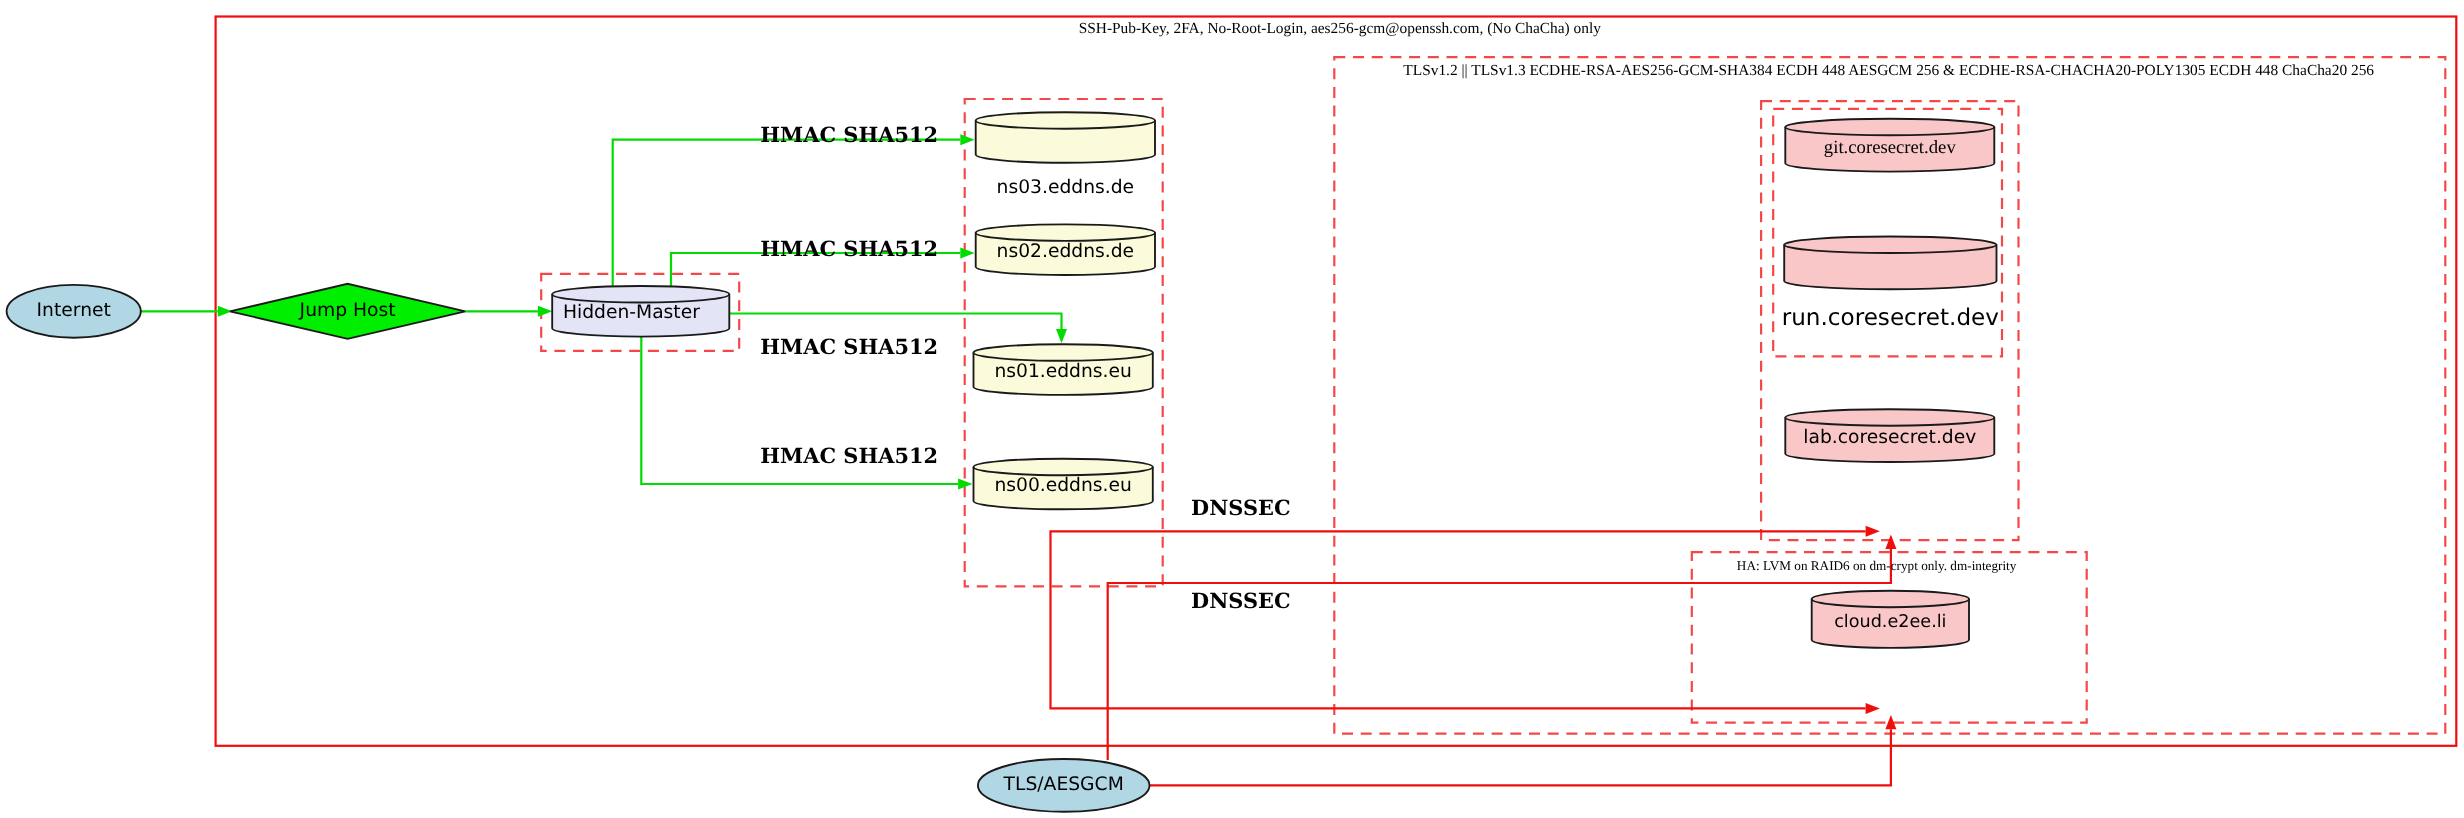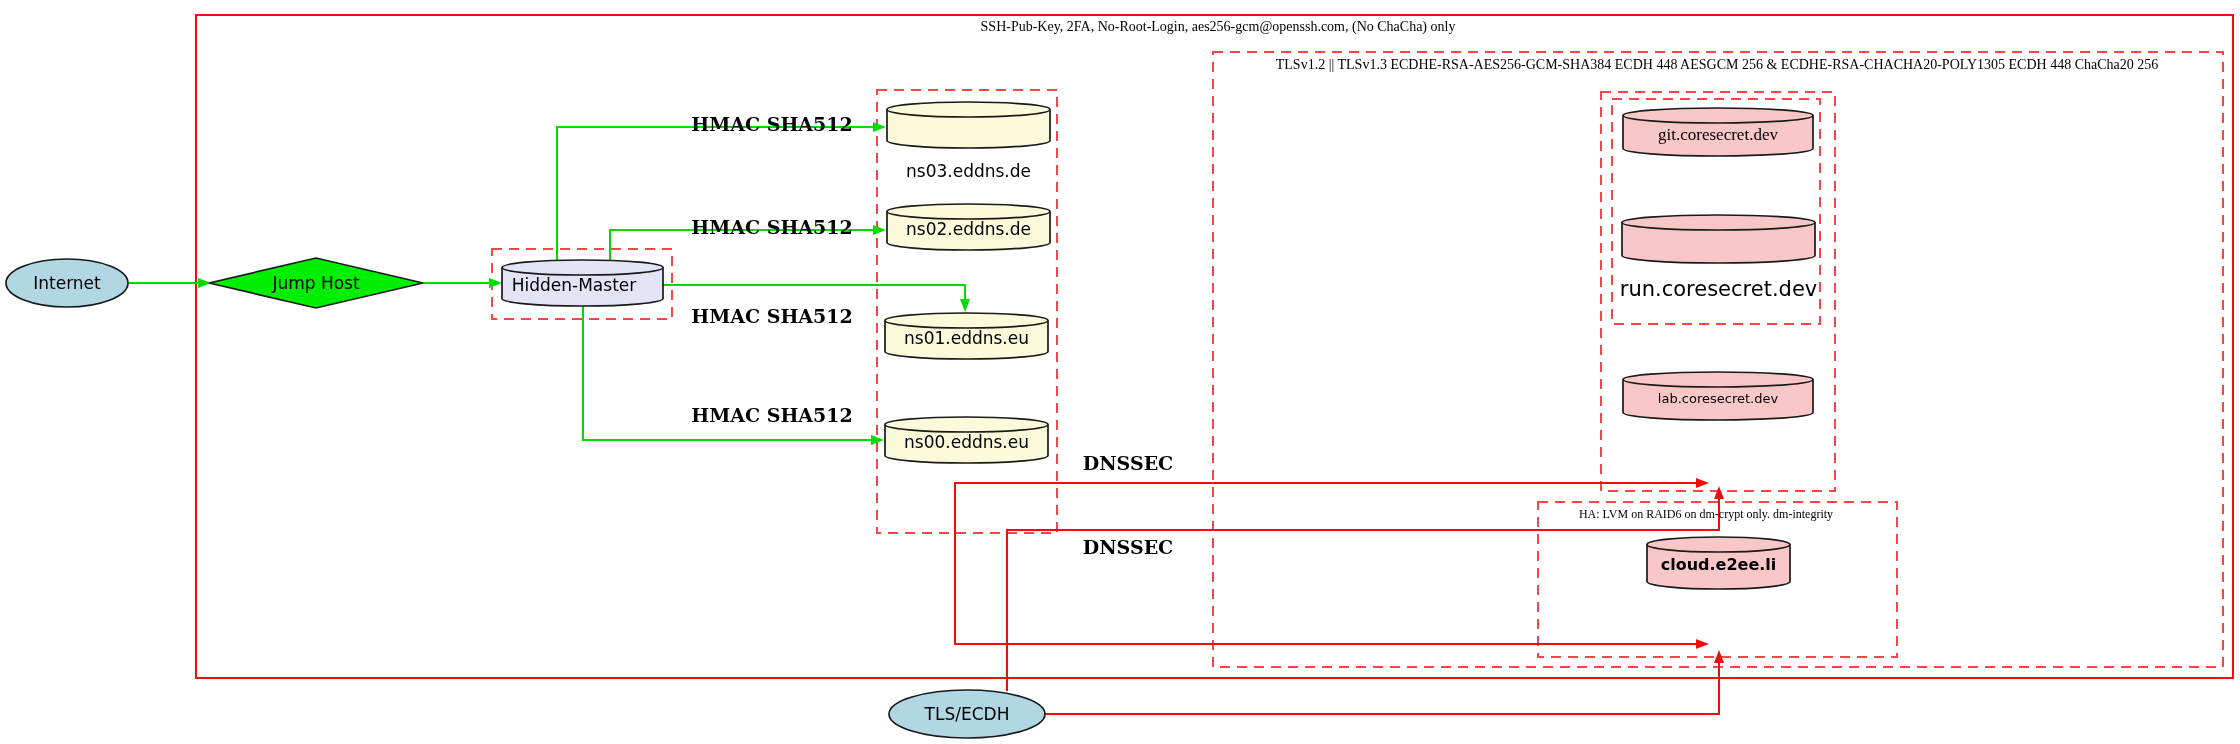--- a/index.html
+++ b/index.html
@@ -71,31 +71,31 @@
       <path d="M 1623 115.5 A 95 7.5 0 0 0 1813 115.5" fill="none" stroke="#1a1a1a" stroke-width="1.7"></path>
       <path d="M 1622 222.5 A 96.5 7.5 0 0 1 1815 222.5 L 1815 255.5 A 96.5 7.5 0 0 1 1622 255.5 Z" fill="#f9c7c7" stroke="#1a1a1a" stroke-width="1.7"></path>
       <path d="M 1622 222.5 A 96.5 7.5 0 0 0 1815 222.5" fill="none" stroke="#1a1a1a" stroke-width="1.7"></path>
       <path d="M 1623 379.5 A 95 7.5 0 0 1 1813 379.5 L 1813 412.5 A 95 7.5 0 0 1 1623 412.5 Z" fill="#f9c7c7" stroke="#1a1a1a" stroke-width="1.7"></path>
       <path d="M 1623 379.5 A 95 7.5 0 0 0 1813 379.5" fill="none" stroke="#1a1a1a" stroke-width="1.7"></path>
       <path d="M 1647 544.5 A 71.5 7.5 0 0 1 1790 544.5 L 1790 581.5 A 71.5 7.5 0 0 1 1647 581.5 Z" fill="#f9c7c7" stroke="#1a1a1a" stroke-width="1.7"></path>
       <path d="M 1647 544.5 A 71.5 7.5 0 0 0 1790 544.5" fill="none" stroke="#1a1a1a" stroke-width="1.7"></path>
     </svg>
   <div id="labels">
       <div class="lbl sans" style="left: 67px; top: 283px; font-size: 17px;">Internet</div>
-      <div class="lbl sans" style="left: 967px; top: 714px; font-size: 17px;">TLS/ECDH</div>
+      <div class="lbl sans" style="left: 967px; top: 714px; font-size: 17px;">TLS/AESGCM</div>
       <div class="lbl sans" style="left: 316px; top: 283px; font-size: 17px;">Jump Host</div>
       <div class="lbl sans" style="left: 574px; top: 285px; font-size: 17px;">Hidden-Master</div>
       <div class="lbl sans" style="left: 968.5px; top: 127px; font-size: 17px; margin-top: 44px;">ns03.eddns.de</div>
       <div class="lbl sans" style="left: 968.5px; top: 229px; font-size: 17px;">ns02.eddns.de</div>
       <div class="lbl sans" style="left: 966.5px; top: 338px; font-size: 17px;">ns01.eddns.eu</div>
       <div class="lbl sans" style="left: 966.5px; top: 442px; font-size: 17px; text-align: center;">ns00.eddns.eu</div>
       <div class="lbl sans" style="left: 1718px; top: 134px; font-size: 17px; font-family: Liberation Serif, serif;">git.coresecret.dev</div>
       <div class="lbl sans" style="left: 1718.5px; top: 241px; font-size: 21px; margin-top: 48px;">run.coresecret.dev</div>
-      <div class="lbl sans" style="left: 1718px; top: 398px; font-size: 13px;">lab.coresecret.dev</div>
-      <div class="lbl sans" style="left: 1718.5px; top: 565px; font-size: 16px; font-weight: bold;">cloud.e2ee.li</div>
+      <div class="lbl sans" style="left: 1718px; top: 398px; font-size: 17px;">lab.coresecret.dev</div>
+      <div class="lbl sans" style="left: 1718.5px; top: 565px; font-size: 16px;">cloud.e2ee.li</div>
       <div class="lbl serif" style="left: 1218px; top: 27px; font-size: 14px;">SSH-Pub-Key, 2FA, No-Root-Login, aes256-gcm@openssh.com, (No ChaCha) only</div>
       <div class="lbl serif" style="left: 1717px; top: 65px; font-size: 14px;">TLSv1.2 || TLSv1.3 ECDHE-RSA-AES256-GCM-SHA384 ECDH 448 AESGCM 256 &amp; ECDHE-RSA-CHACHA20-POLY1305 ECDH 448 ChaCha20 256</div>
       <div class="lbl serif" style="left: 1706px; top: 514px; font-size: 12px;">HA: LVM on RAID6 on dm-crypt only. dm-integrity</div>
       <div class="lbl serif-wide" style="left: 772px; top: 124px; font-size: 19px;">HMAC SHA512</div>
       <div class="lbl serif-wide" style="left: 772px; top: 227px; font-size: 19px;">HMAC SHA512</div>
       <div class="lbl serif-wide" style="left: 772px; top: 316px; font-size: 19px;">HMAC SHA512</div>
       <div class="lbl serif-wide" style="left: 772px; top: 415px; font-size: 19px;">HMAC SHA512</div>
       <div class="lbl serif-wide" style="left: 1128px; top: 463px; font-size: 19px;">DNSSEC</div>
       <div class="lbl serif-wide" style="left: 1128px; top: 547px; font-size: 19px;">DNSSEC</div>
     </div>

